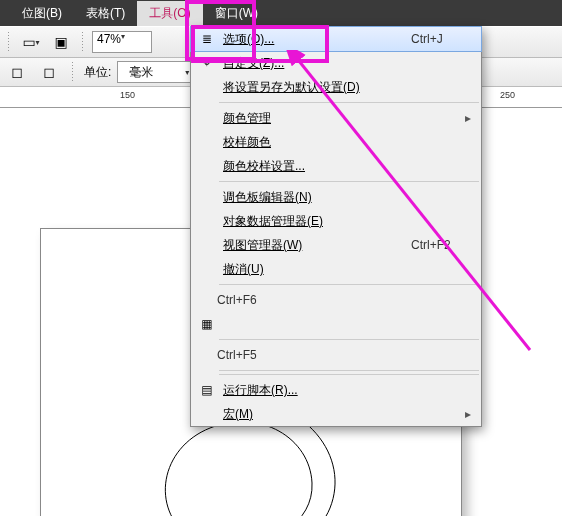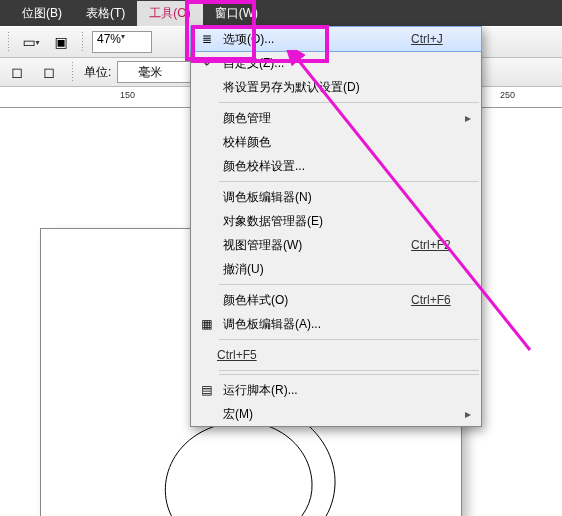--- a/index.html
+++ b/index.html
@@ -66,21 +66,21 @@
     display: flex;
     align-items: center;
     padding-left: 4px;
     gap: 6px;
   }
   .unit-select {
     width: 60px;
     height: 20px;
     border: 1px solid #999;
     background: #fff;
-    padding: 0 20px;
+    padding: 0 11px;
     display: flex;
     align-items: center;
     justify-content: space-between;
   }
   .ruler {
     background: #fff;
     border-bottom: 1px solid #999;
     height: 20px;
     position: relative;
     font-size: 9px;
@@ -134,26 +134,26 @@
     margin: -1px;
   }
   .dropdown-icon {
     width: 20px;
     text-align: center;
     font-size: 12px;
   }
   .dropdown-label {
     flex: 1;
     padding-left: 6px;
+    text-decoration: underline;
   }
   .dropdown-shortcut {
     color: #333;
     min-width: 60px;
     text-align: left;
-    text-decoration: underline;
   }
   .dropdown-sep {
     height: 1px;
     background: #ccc;
     margin: 3px 2px 3px 28px;
   }
   .submenu-arrow::after {
     content: "▸";
     color: #555;
     margin-left: auto;
@@ -265,26 +265,24 @@
     <span class="dropdown-label">视图管理器(W)</span>
     <span class="dropdown-shortcut">Ctrl+F2</span>
   </div>
   <div class="dropdown-row">
     <span class="dropdown-icon"></span>
     <span class="dropdown-label">撤消(U)</span>
   </div>
   <div class="dropdown-sep"></div>
   <div class="dropdown-row">
     <span class="dropdown-icon"></span>
-    <span class="dropdown-label">颜色样式(O)</span>
     <span class="dropdown-shortcut">Ctrl+F6</span>
   </div>
   <div class="dropdown-row">
     <span class="dropdown-icon">▦</span>
-    <span class="dropdown-label">调色板编辑器(A)...</span>
   </div>
   <div class="dropdown-sep"></div>
   <div class="dropdown-row">
     <span class="dropdown-icon"></span>
     <span class="dropdown-shortcut">Ctrl+F5</span>
   </div>
   <div class="dropdown-sep"></div>
   <div class="dropdown-sep"></div>
   <div class="dropdown-row">
     <span class="dropdown-icon">▤</span>

